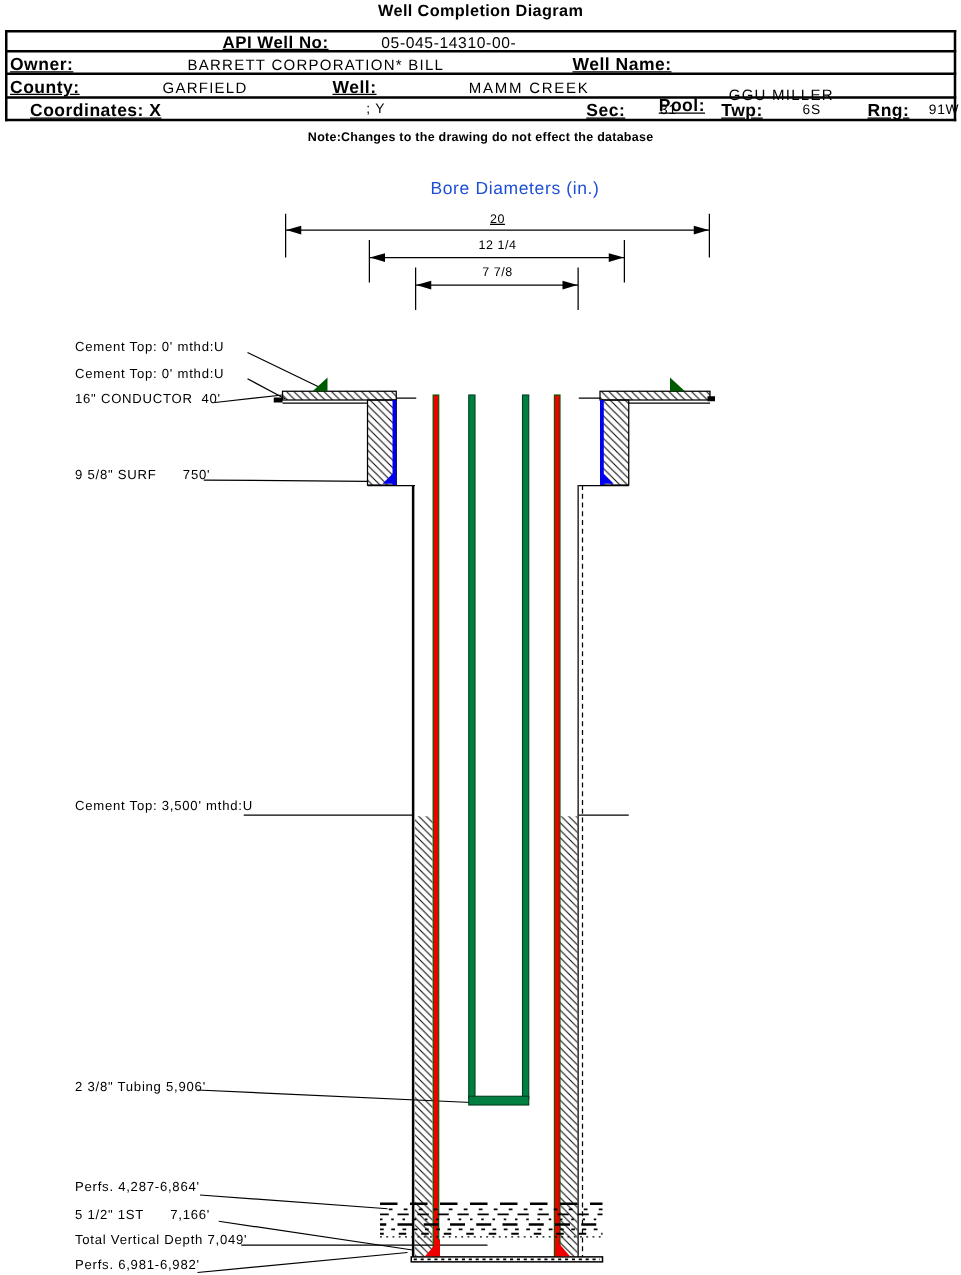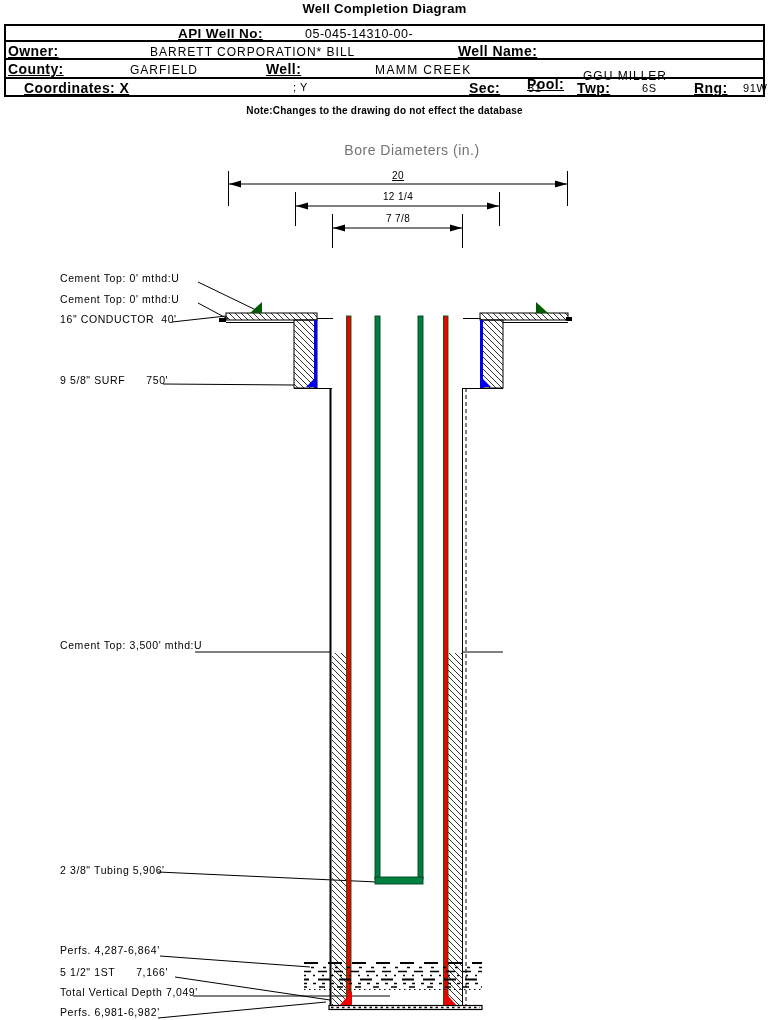--- a/index.html
+++ b/index.html
@@ -6,21 +6,21 @@
   .page{position:relative;width:769px;height:1020px;background:var(--paper,#fff);
         font-family:"Liberation Sans",sans-serif;color:var(--ink,#000);overflow:hidden;}
   .abs{position:absolute;}
   .page-title{top:1px;left:0;width:769px;text-align:center;font-size:13px;font-weight:bold;letter-spacing:.3px;}
   .tline{position:absolute;background:#000;}
   .hdr-b{position:absolute;font-weight:bold;font-size:14px;letter-spacing:.4px;white-space:pre;text-decoration:underline;}
   .hdr-b.sm{font-size:13.5px;}
   .hdr-v{position:absolute;font-size:12px;letter-spacing:1px;white-space:pre;}
   .hdr-v.sm{font-size:11px;letter-spacing:.6px;}
   .note{top:105px;left:0;width:769px;text-align:center;font-size:10px;font-weight:bold;letter-spacing:.2px;}
-  .bore-title{top:142px;left:262px;width:300px;text-align:center;font-size:14px;letter-spacing:.5px;color:#737373;}
+  .bore-title{top:142px;left:262px;width:300px;text-align:center;font-size:14px;letter-spacing:.5px;color:#1d4ed8;}
   .dimlbl{position:absolute;left:348px;width:100px;text-align:center;font-size:10px;letter-spacing:.4px;}
   .lbl{position:absolute;left:60px;font-size:10.5px;letter-spacing:.6px;white-space:pre;}
   svg{position:absolute;top:0;left:0;}
   .ink{stroke:#000;fill:none;}
   .red-line{fill:var(--casing_red,#ee0000);stroke:var(--marker_dark_green,#005a00);stroke-width:.9;}
   .red-fill{fill:var(--casing_red,#ee0000);}
   .green-line{fill:var(--tubing_green,#008040);stroke:#00401f;stroke-width:.9;}
   .blue-fill{fill:var(--cement_blue,#0000ee);}
   .dgreen{fill:var(--marker_dark_green,#005a00);}
   .hatched{fill:url(#hatch);stroke:#000;stroke-width:1;}

